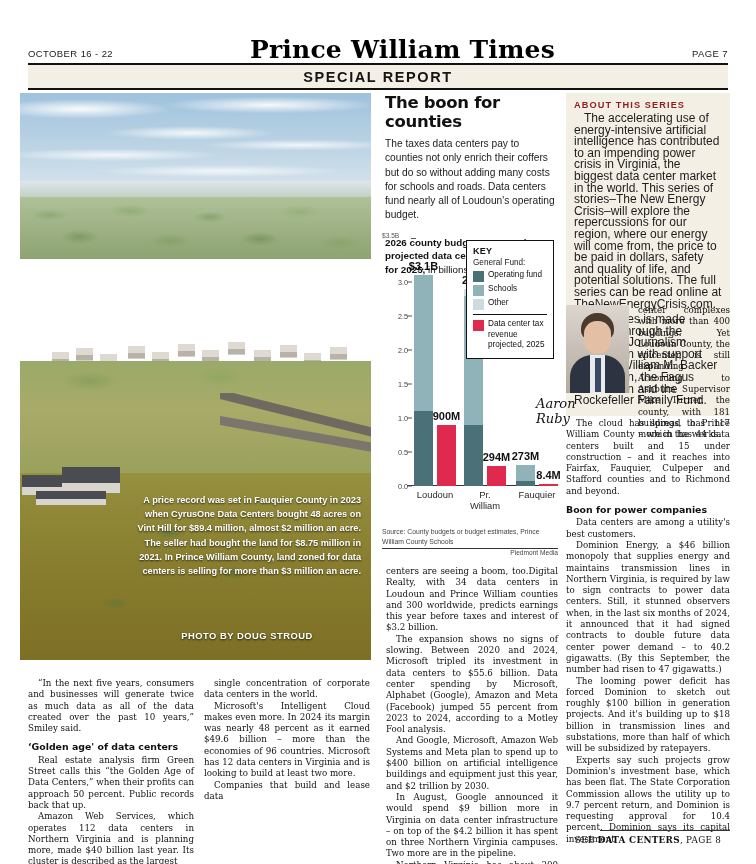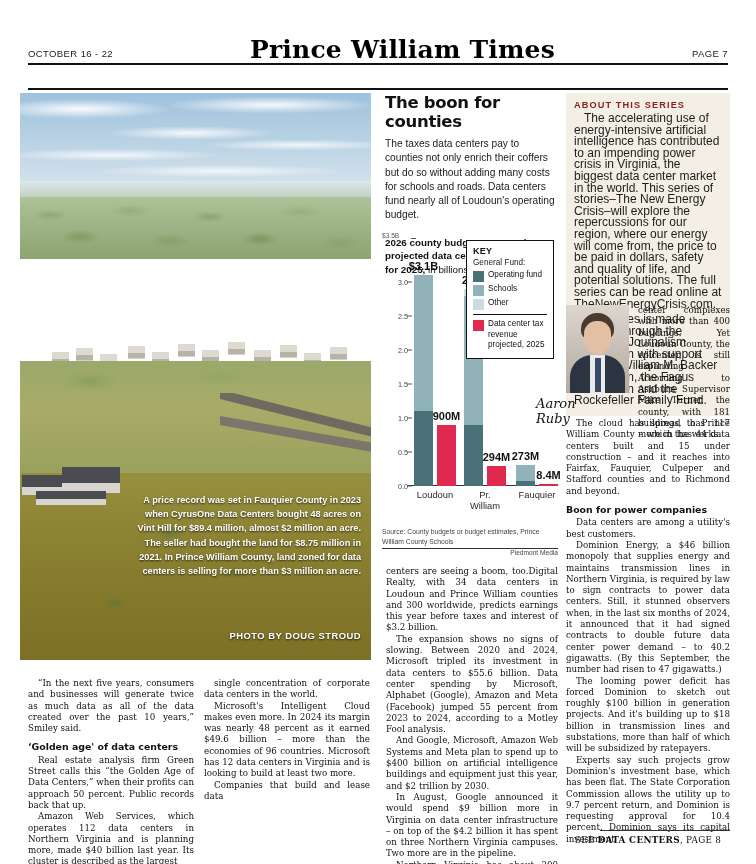--- a/index.html
+++ b/index.html
@@ -144,21 +144,21 @@
   }
   .photo-caption {
     position: absolute; right: 10px; top: 400px; width: 228px;
     text-align: right;
     color: #ffffff;
     font-size: 9.2px; font-weight: 700; line-height: 14.2px;
     text-shadow: 0 1px 2px rgba(0,0,0,.75);
   }
   .photo-credit {
     position: absolute; right: 10px; top: 537px; width: 228px;
-    text-align: right; color: #fff;
+    text-align: center; color: #fff;
     font-size: 9.4px; font-weight: 700; letter-spacing: .5px;
     text-shadow: 0 1px 2px rgba(0,0,0,.8);
   }
 
   
   .center-col {
     position: absolute; left: 385px; top: 93px; width: 172px;
   }
   .story-head {
     font-family: "DejaVu Sans", sans-serif;
@@ -316,20 +316,23 @@
 
 <div class="page">
 
   <div class="masthead">
     <div class="issue-date">OCTOBER 16 - 22</div>
     <div class="paper-name">Prince William Times</div>
     <div class="page-number">PAGE 7</div>
   </div>
   <div class="masthead-rule"></div>
 
+  <div class="banner">
+    <div class="banner-label">SPECIAL REPORT</div>
+  </div>
   <div class="banner-rule"></div>
 
   <div class="photo-wrap">
     <div class="photo-sky"></div>
     <div class="photo-haze"></div>
     <div class="photo-trees-far"></div>
     <div class="photo-trees-mid"></div>
     <div class="photo-houses">
       <div class="house" style="left:12px;  top:16px;"></div>
       <div class="house" style="left:36px;  top:12px;"></div>

